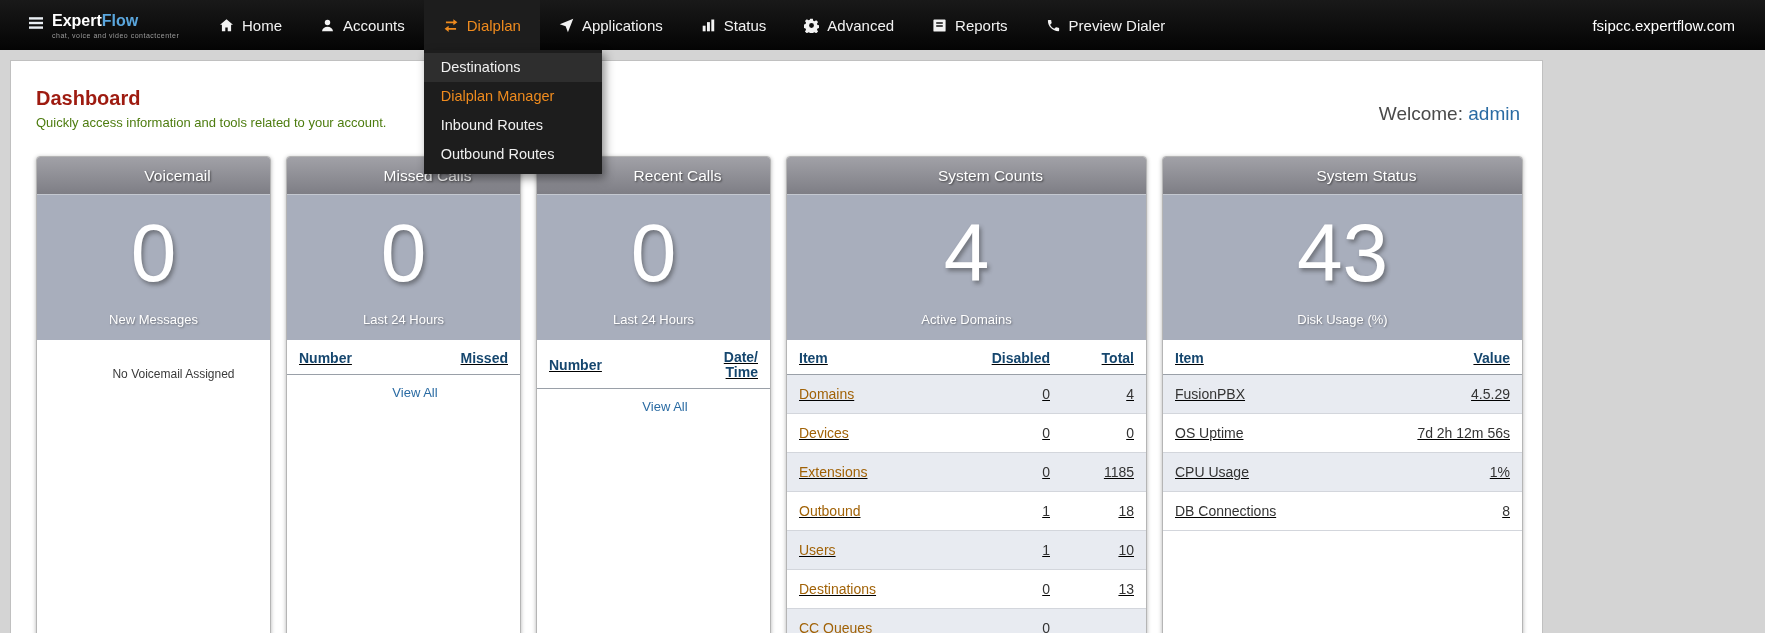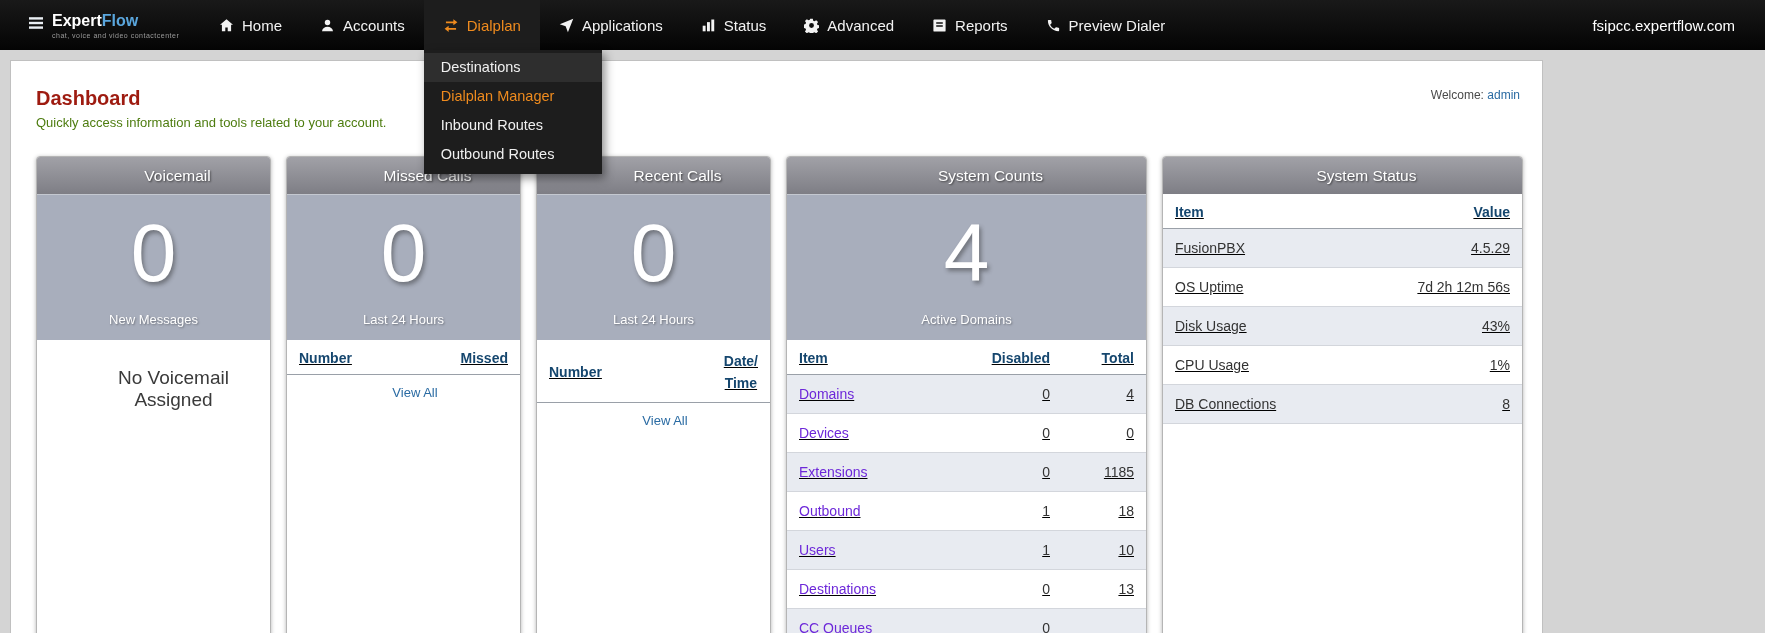--- a/index.html
+++ b/index.html
@@ -59,21 +59,21 @@
   
   .page-card {
     position: absolute; left: 10px; top: 60px;
     width: 1533px; height: 600px;
     background: #ffffff;
     border: 1px solid #c0c0c0;
   }
   .card-top { display: flex; justify-content: space-between; align-items: flex-start; padding: 26px 22px 0 25px; }
   .page-title { font-size: 20px; font-weight: bold; color: #9e1b10; margin: 0 0 5px; }
   .page-sub { font-size: 13px; color: #4d7c0f; }
-  .welcome { font-size: 12px; color: #4a4a4a; margin-top: 1px; }
+  .welcome { font-size: 19px; color: #4a4a4a; margin-top: 16px; }
   .welcome .welcome-user { color: #2a6ba3; text-decoration: none; cursor: pointer; }
 
   
   .panels { display: flex; gap: 15px; padding: 0 21px 0 25px; margin-top: 26px; }
   .panel {
     width: 235px; height: 500px; flex: none;
     background: #ffffff;
     border: 1px solid #b5b5b5;
     border-radius: 4px 4px 0 0;
     box-shadow: 0 1px 4px rgba(0,0,0,0.30);
@@ -92,35 +92,35 @@
     font-size: 82px; line-height: 108px; height: 108px;
     color: #ffffff; text-align: center; font-weight: 400;
     text-shadow: 2px 3px 4px rgba(40,40,40,0.45);
   }
   .stat-label {
     color: #ffffff; text-align: center; font-size: 13px;
     padding: 5px 0 13px;
     text-shadow: 1px 1px 2px rgba(0,0,0,0.35);
   }
 
-  .no-vm { text-align: center; padding-top: 27px; font-size: 19px; color: #3a3a3a; margin-left: 40px; }
+  .no-vm { text-align: center; padding-top: 27px; font-size: 12px; color: #3a3a3a; margin-left: 40px; }
 
   table.data-table { width: 100%; border-collapse: collapse; font-size: 14px; text-decoration: underline; }
   .data-table th {
     padding: 10px 12px 8px;
     color: #15466e; font-weight: bold;
     border-bottom: 1px solid #9aa0a8;
     vertical-align: middle;
   }
   .data-table td { padding: 11px 12px; border-bottom: 1px solid #d3d6dc; color: #333333; }
   .data-table tbody tr:nth-child(odd) td { background: #e8ebf1; }
   .left { text-align: left; }
   .right { text-align: right; }
-  .th-wrap { width: 54px; white-space: pre-line; line-height: 22px; padding-top: 6px; padding-bottom: 6px; text-align: center; }
-  .cell-link { color: #6d28d9; text-decoration: none; cursor: pointer; }
+  .th-wrap { width: 54px; white-space: pre-line; line-height: 15px; padding-top: 6px; padding-bottom: 6px; }
+  .cell-link { color: #a16207; text-decoration: none; cursor: pointer; }
   .view-all { display: block; text-align: center; padding: 10px 0; color: #2a6ba3; font-size: 13px; text-decoration: none; cursor: pointer; margin-left: 23px; }
 </style>
 </head>
 <body>
 
 <nav class="navbar">
   <div class="logo">
     <span class="logo-mark">
       <svg width="17" height="16" viewBox="0 0 17 16">
           <g fill="#e9eef3">
@@ -325,41 +325,41 @@
             <td><a class="cell-link">CC Queues</a></td>
             <td class="right">0</td>
             <td class="right"></td>
           </tr>
         </tbody>
       </table>
     </section>
 
     <section class="panel wide">
       <div class="panel-head">System Status</div>
+      <div class="stat">
+        <div class="stat-num">43</div>
+        <div class="stat-label">Disk Usage (%)</div>
+      </div>
       <table class="data-table">
         <thead>
             <tr>
           <th class="left">Item</th>
           <th class="right">Value</th>
         </tr>
           </thead>
         <tbody>
           <tr>
             <td>FusionPBX</td>
             <td class="right">4.5.29</td>
           </tr>
           <tr>
             <td>OS Uptime</td>
             <td class="right">7d 2h 12m 56s</td>
           </tr>
           <tr>
-            <td>Disk Usage</td>
-            <td class="right">43%</td>
-          </tr>
-          <tr>
             <td>CPU Usage</td>
             <td class="right">1%</td>
           </tr>
           <tr>
             <td>DB Connections</td>
             <td class="right">8</td>
           </tr>
         </tbody>
       </table>
     </section>

